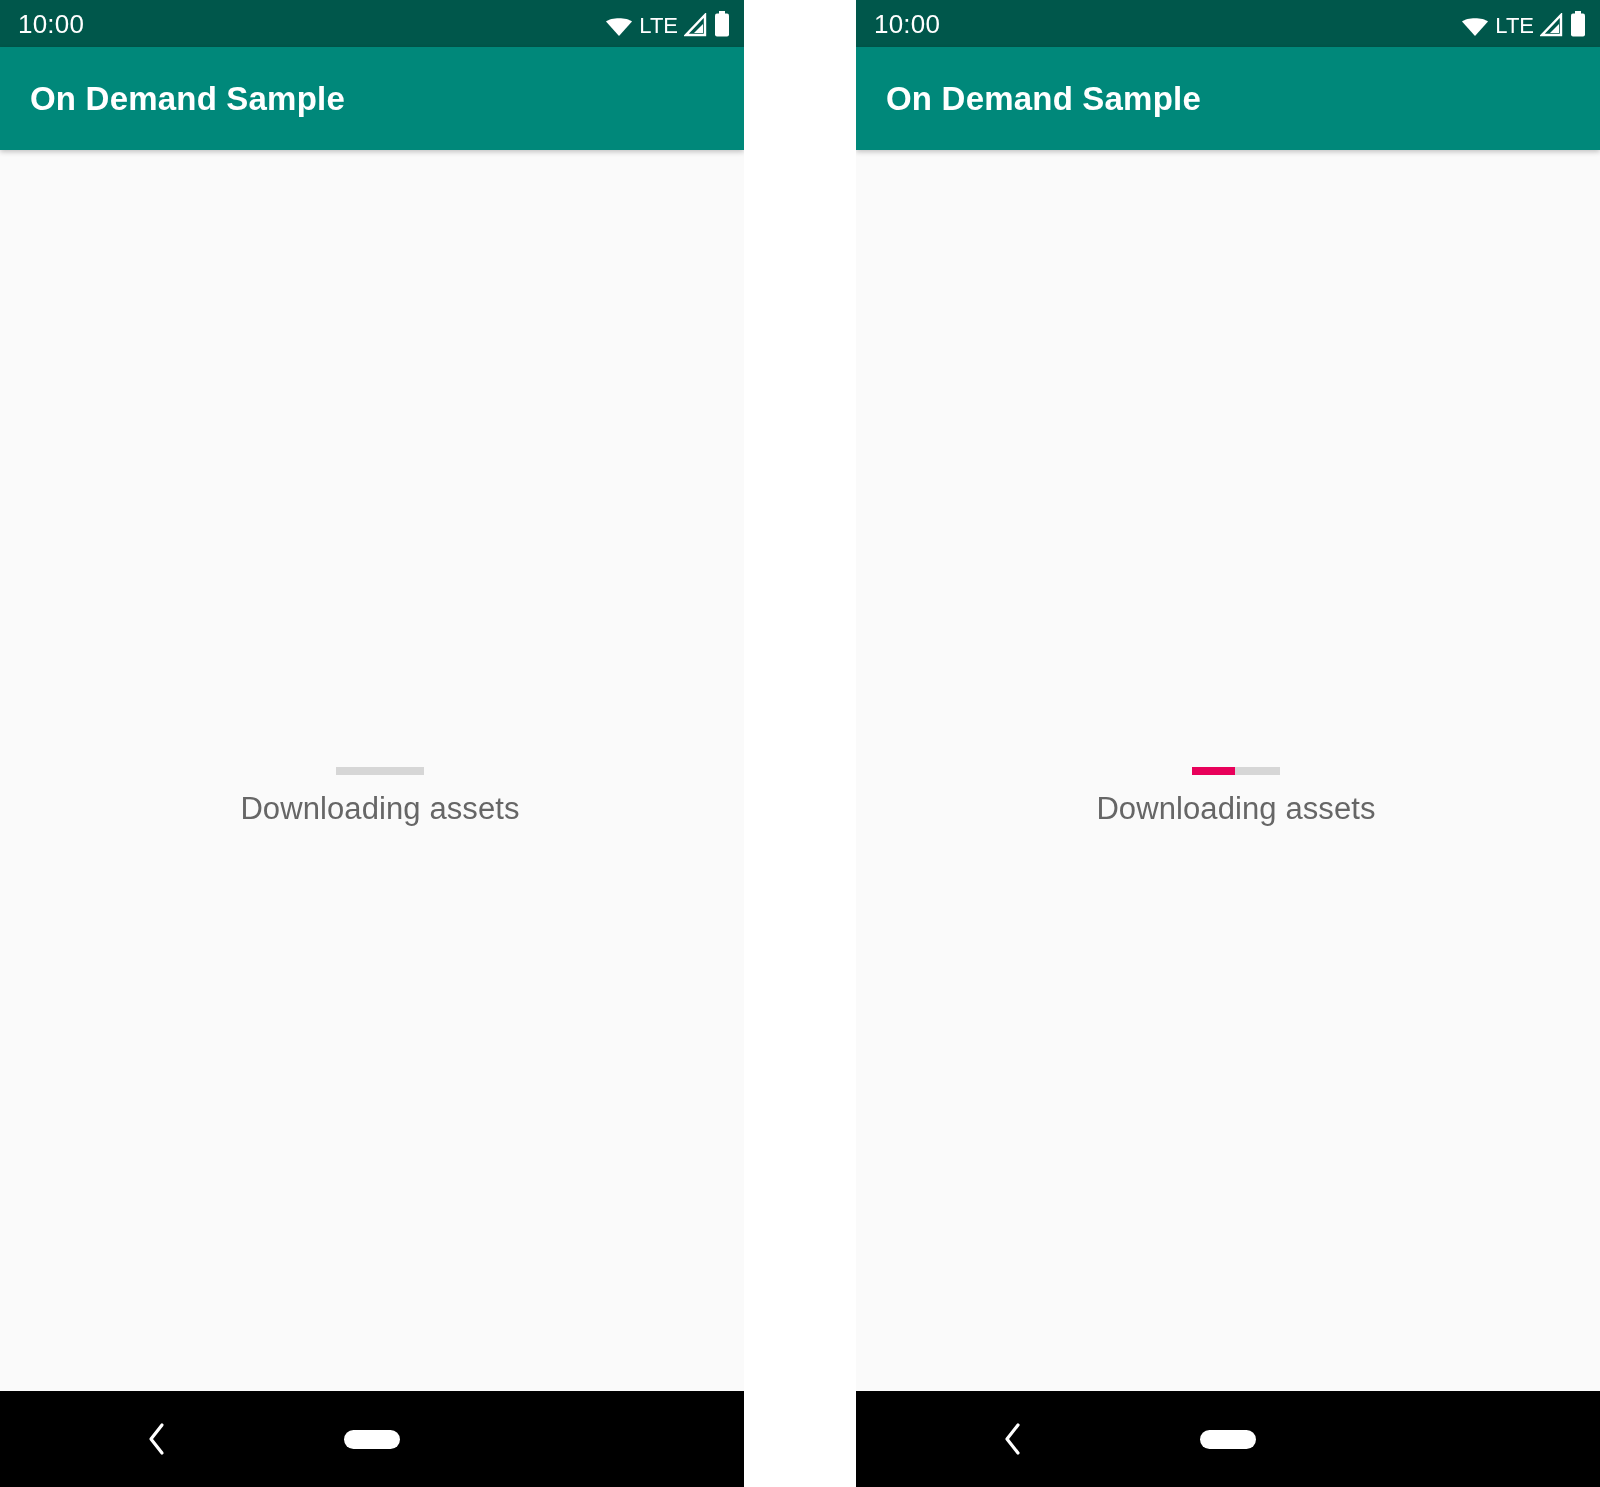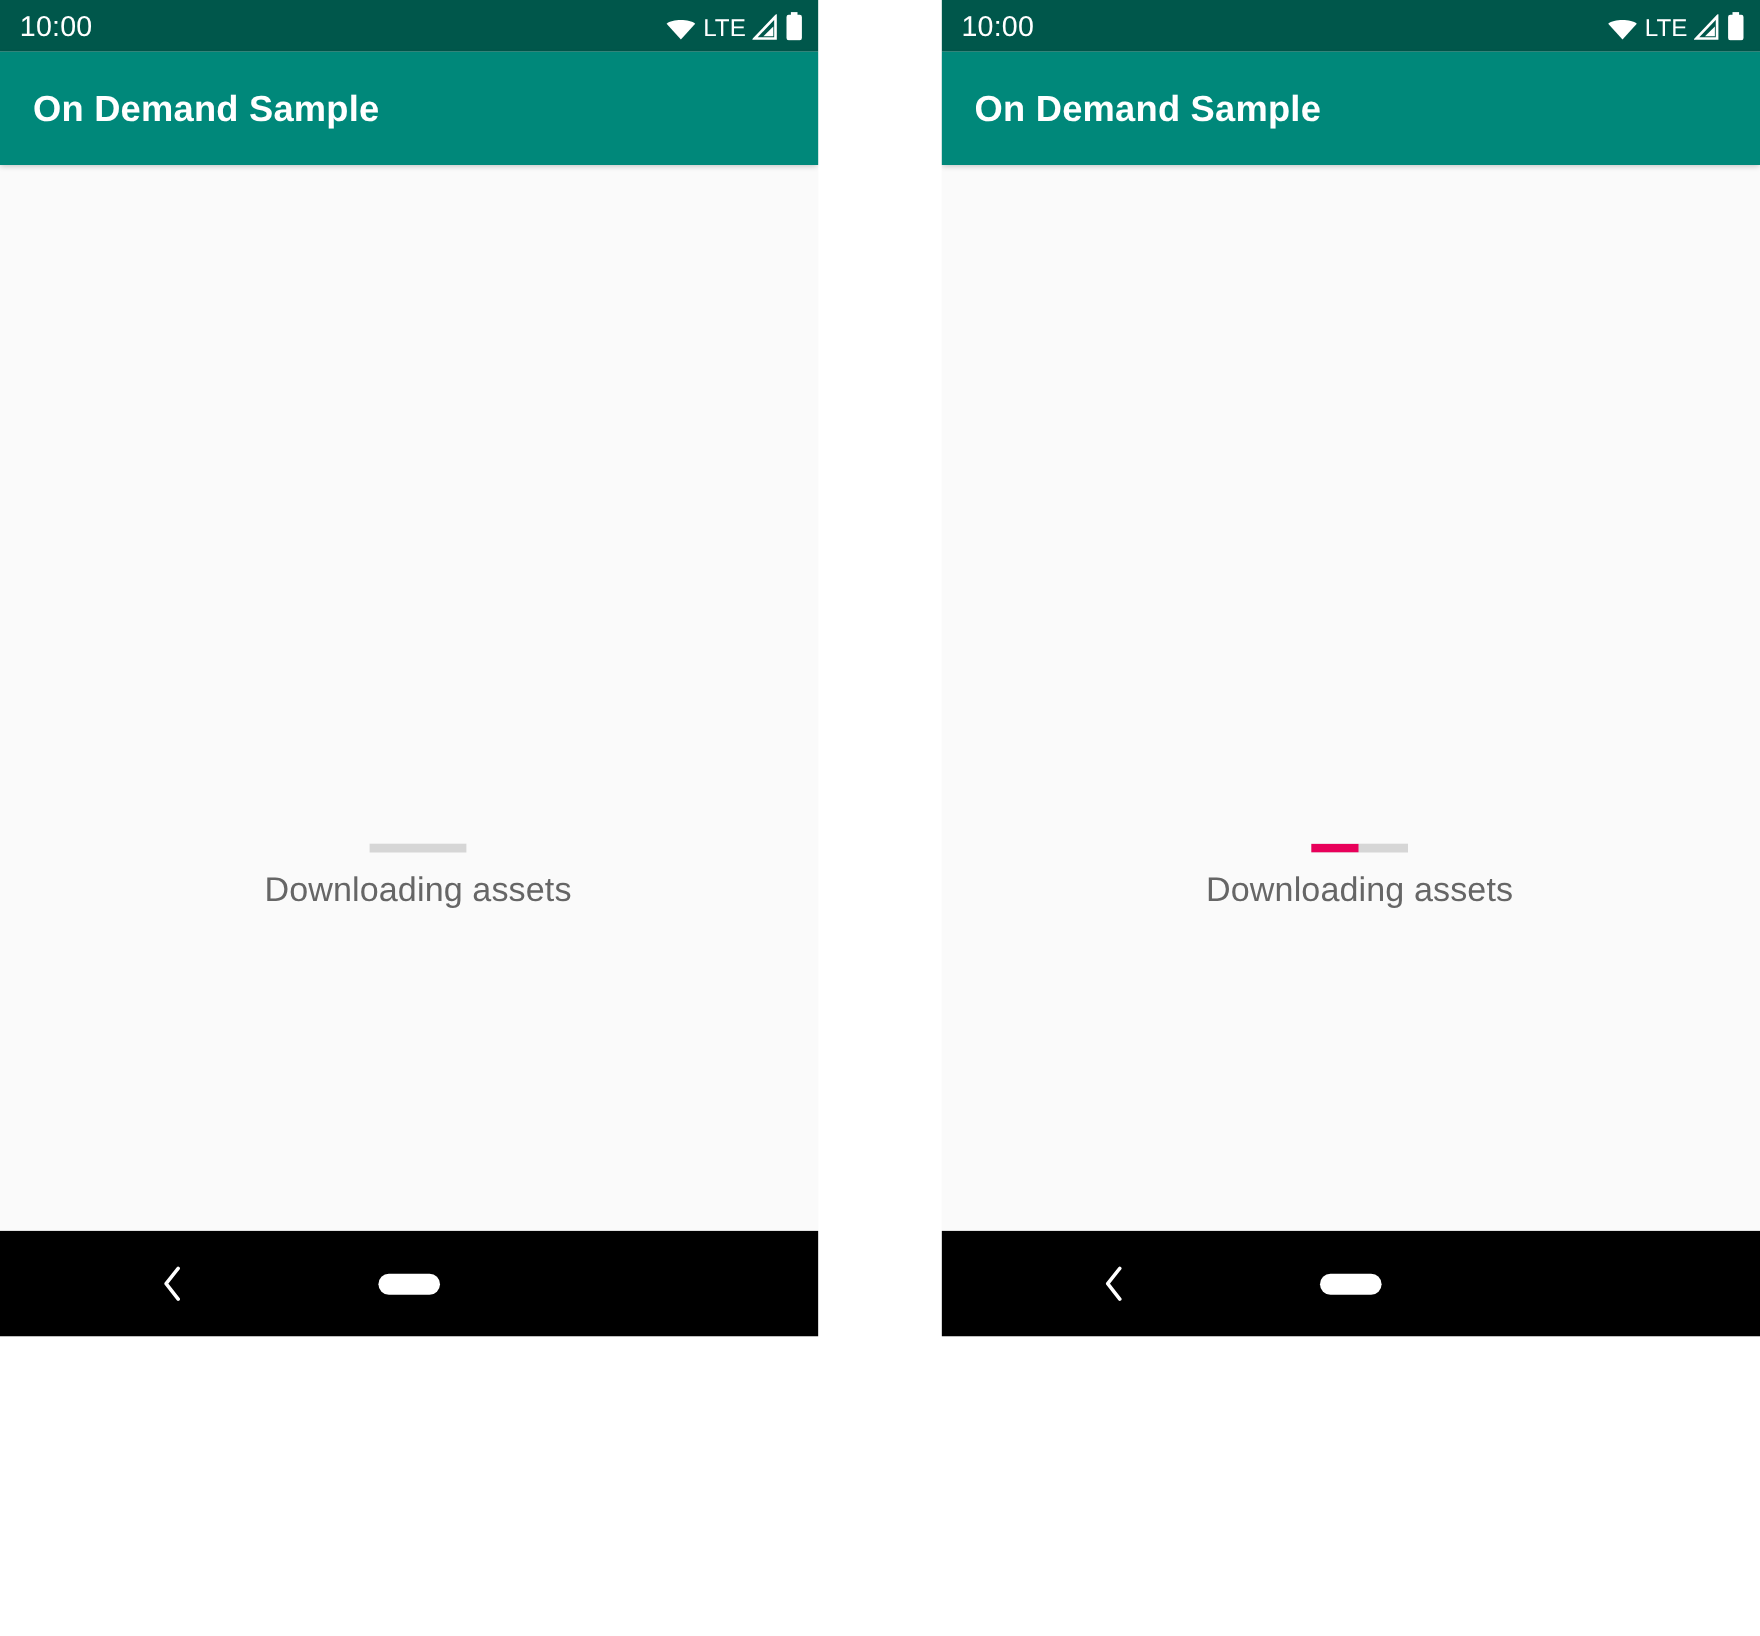--- a/index.html
+++ b/index.html
@@ -18,21 +18,21 @@
   .stage {
     position: absolute;
     inset: 0;
     display: flex;
     background: #ffffff;
   }
 
   .phone {
     position: relative;
     width: 744px;
-    height: 1215px;
+    height: 1487px;
     background: #fafafa;
     display: flex;
     flex-direction: column;
     overflow: hidden;
   }
   .gutter {
     width: 112px;
     height: 1487px;
     background: #ffffff;
     flex: 0 0 112px;

